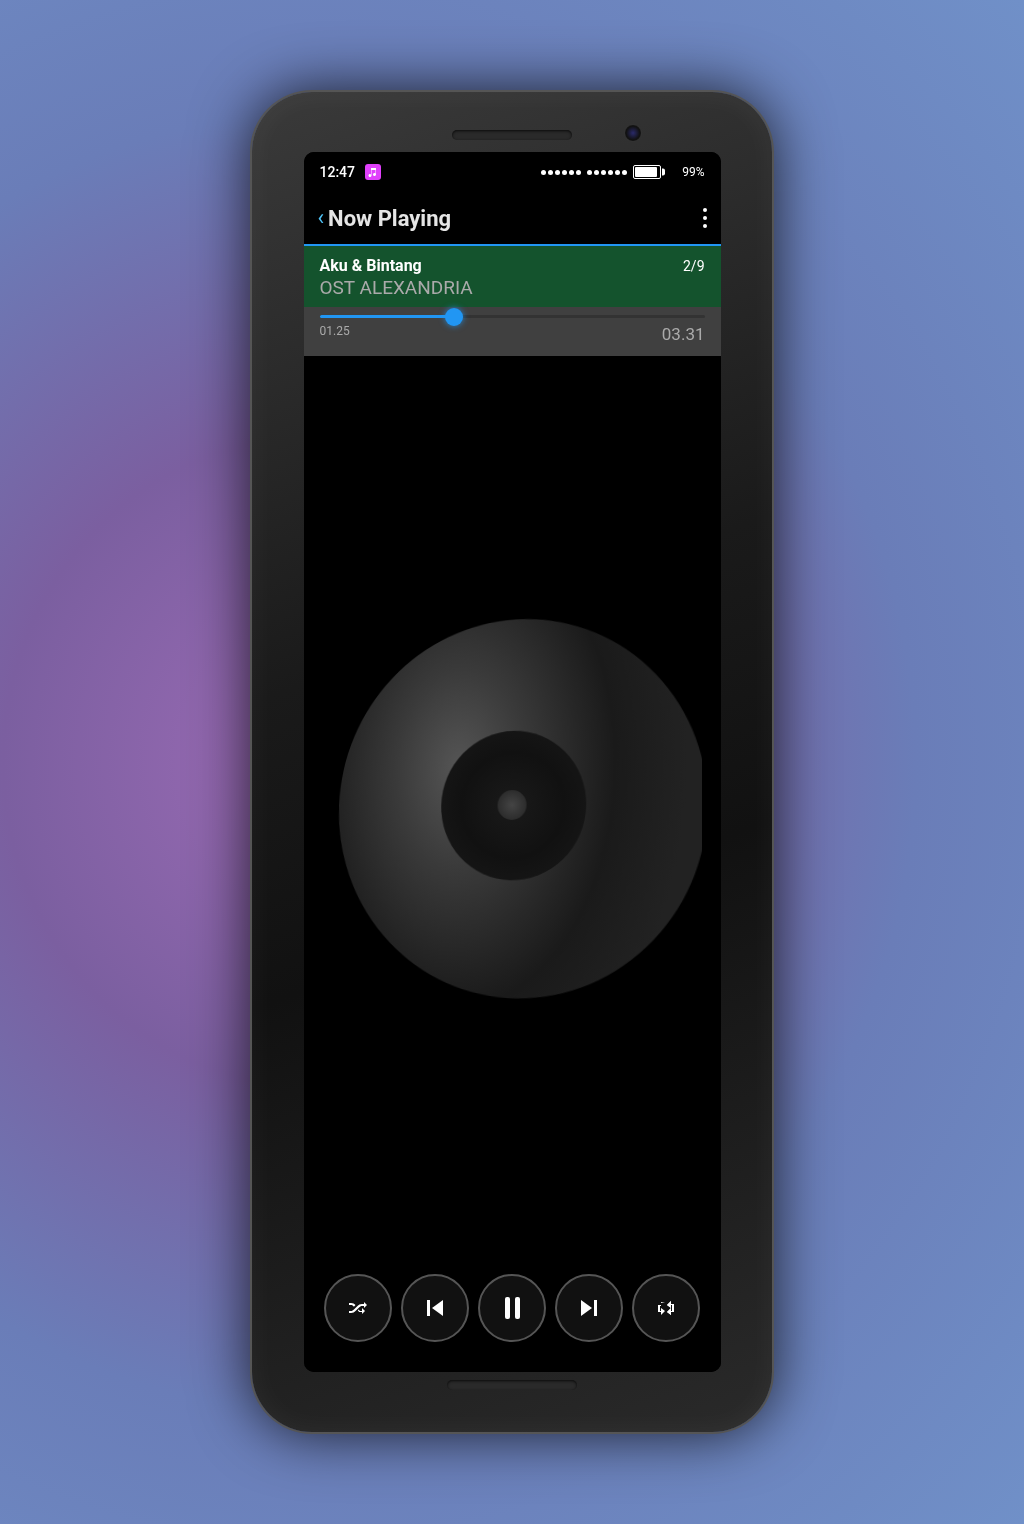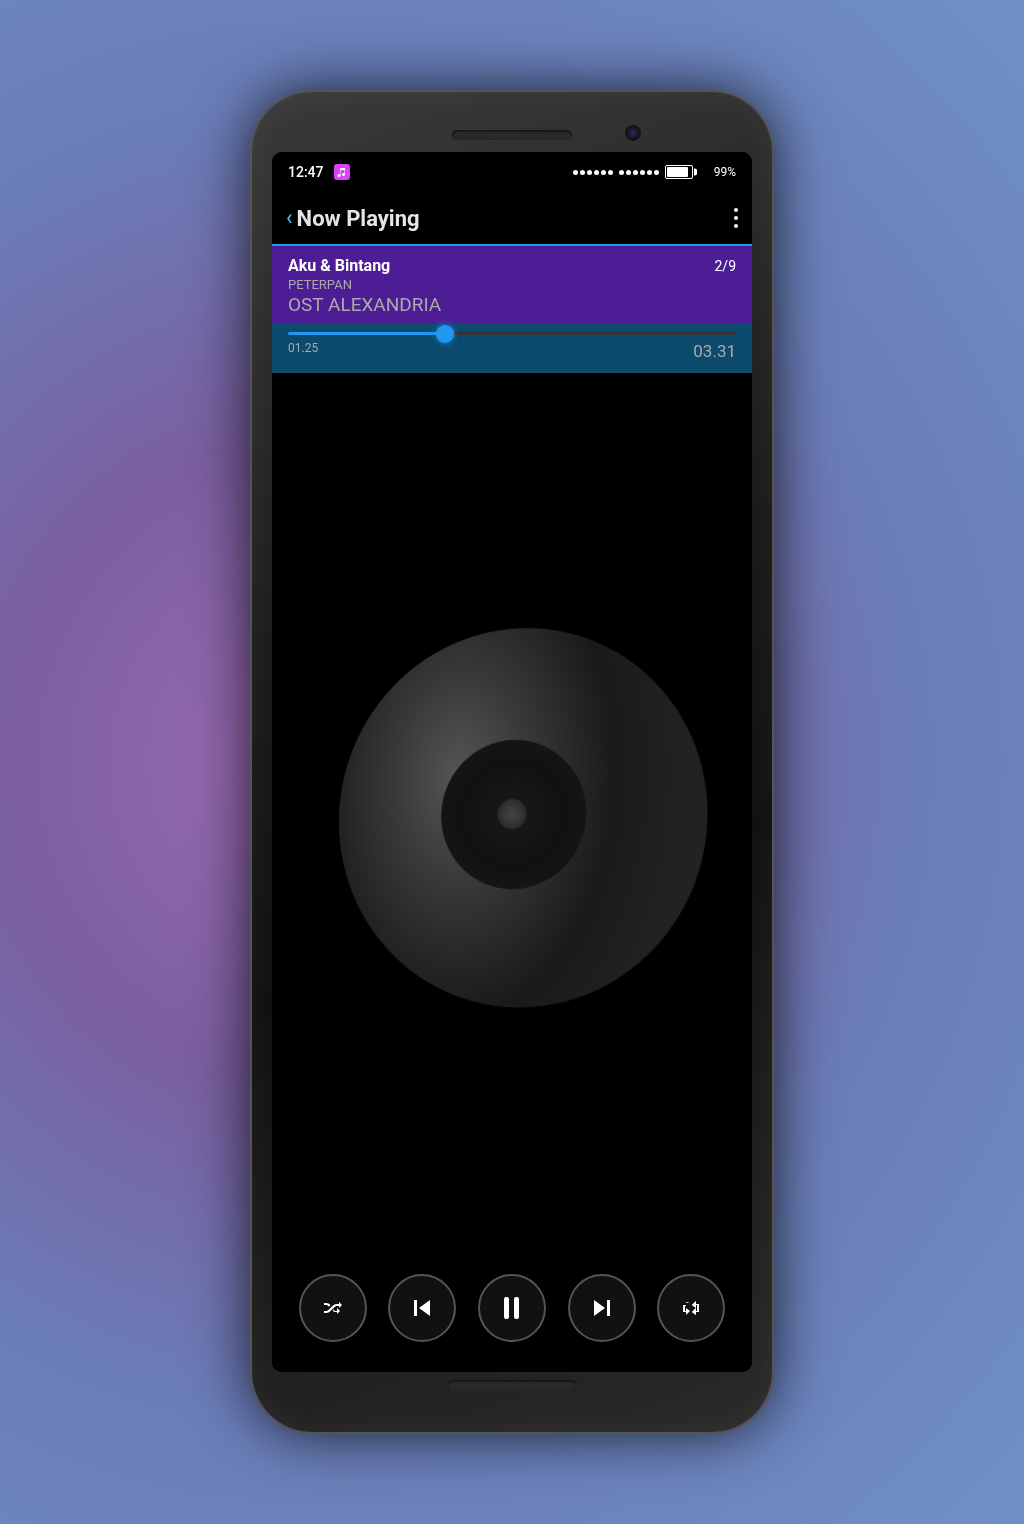--- a/index.html
+++ b/index.html
@@ -60,28 +60,29 @@
       left: 50%;
       transform: translateX(-50%);
       width: 130px;
       height: 10px;
       background: #2a2a2a;
       border-radius: 5px;
       box-shadow: inset 0 1px 3px rgba(0,0,0,0.8);
     }
 
     .phone-screen {
-      width: 480px;
+      width: 417px;
       height: 1220px;
       background: #000;
       border-radius: 10px;
       overflow: hidden;
       display: flex;
       flex-direction: column;
       position: relative;
+      align-items: center;
     }
 
     
     .status-bar {
       width: 100%;
       height: 40px;
       background: #000;
       display: flex;
       align-items: center;
       justify-content: space-between;
@@ -221,21 +222,21 @@
     .separator-line {
       width: 100%;
       height: 2px;
       background: #2196f3;
       flex-shrink: 0;
     }
 
     
     .song-info {
       width: 100%;
-      background: #4c1d95;
+      background: #14532d;
       padding: 10px 16px 8px;
       flex-shrink: 0;
     }
 
     .song-title-row {
       display: flex;
       justify-content: space-between;
       align-items: center;
     }
 
@@ -259,21 +260,21 @@
     .song-album {
       color: #aaa;
       font-size: 19px;
       margin-top: 1px;
     }
 
     
     .progress-section {
       width: 100%;
       padding: 8px 16px 12px;
-      background: #0c4a6e;
+      background: #404040;
       flex-shrink: 0;
     }
 
     .progress-track {
       width: 100%;
       height: 3px;
       background: #333;
       border-radius: 2px;
       position: relative;
       margin-bottom: 6px;
@@ -457,21 +458,20 @@
       </div>
     </div>
 
     <div class="separator-line"></div>
 
     <div class="song-info">
       <div class="song-title-row">
         <span class="song-title">Aku &amp; Bintang</span>
         <span class="track-count">2/9</span>
       </div>
-      <div class="song-artist">PETERPAN</div>
       <div class="song-album">OST ALEXANDRIA</div>
     </div>
 
     <div class="progress-section">
       <div class="progress-track">
         <div class="progress-fill"></div>
         <div class="progress-thumb"></div>
       </div>
       <div class="progress-times">
         <span class="time-elapsed">01.25</span>

